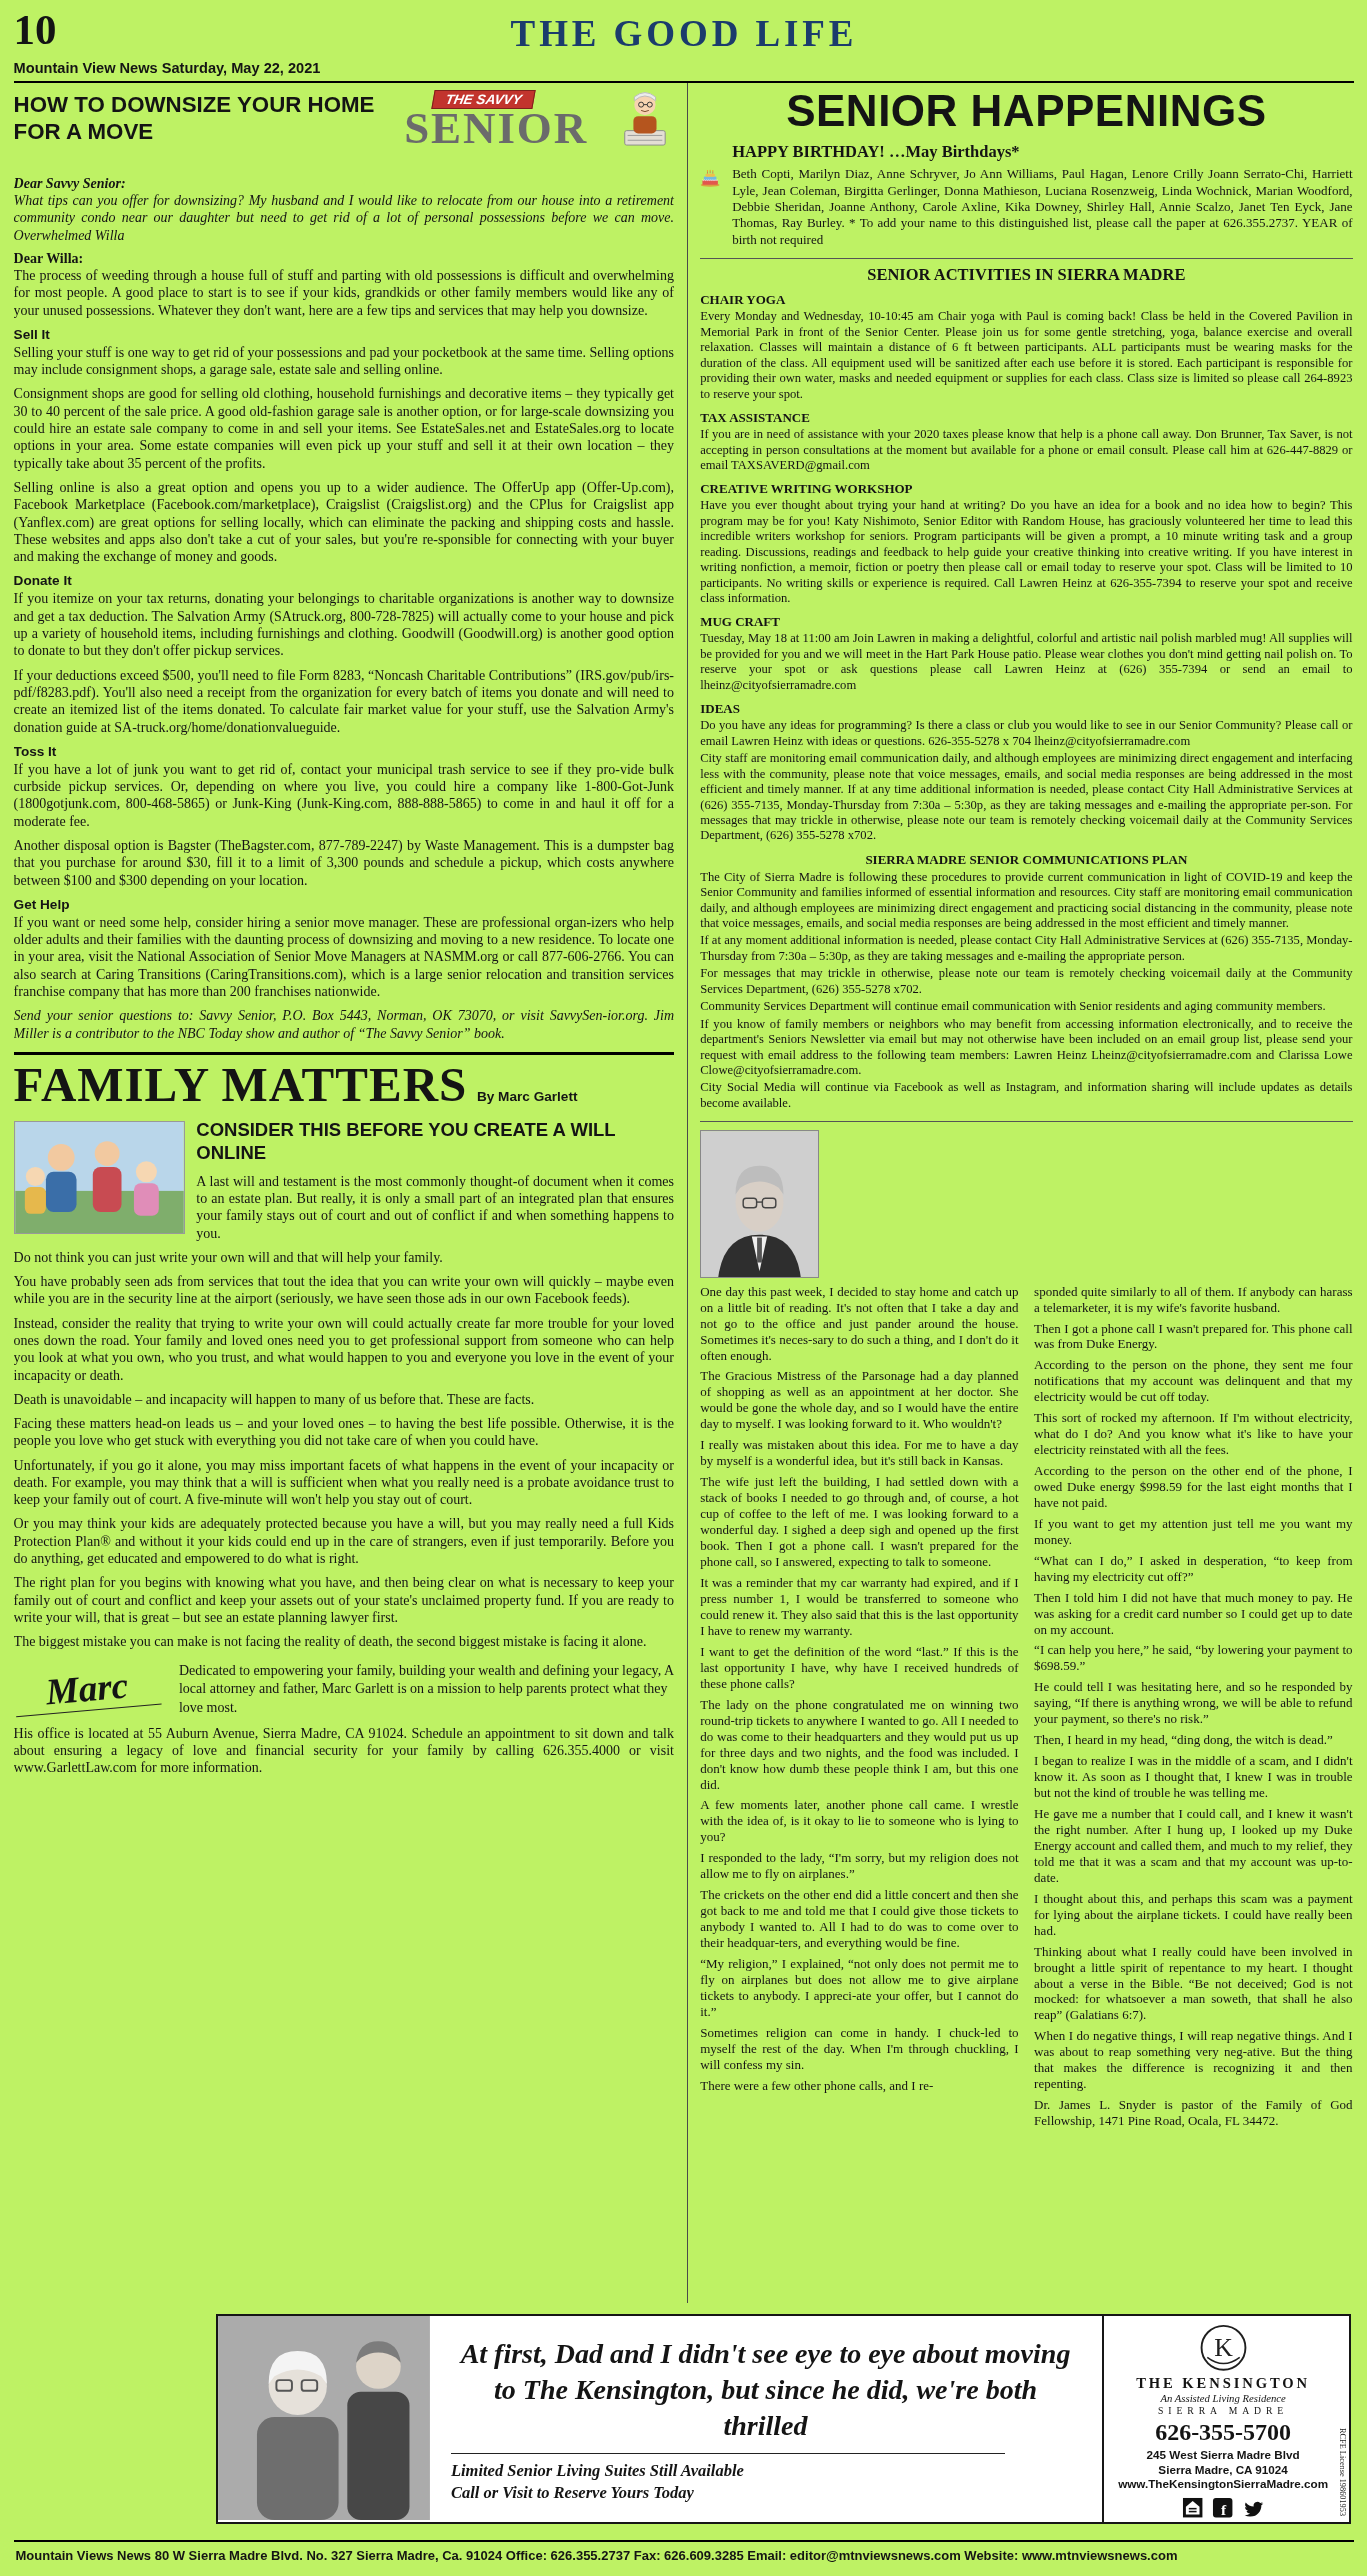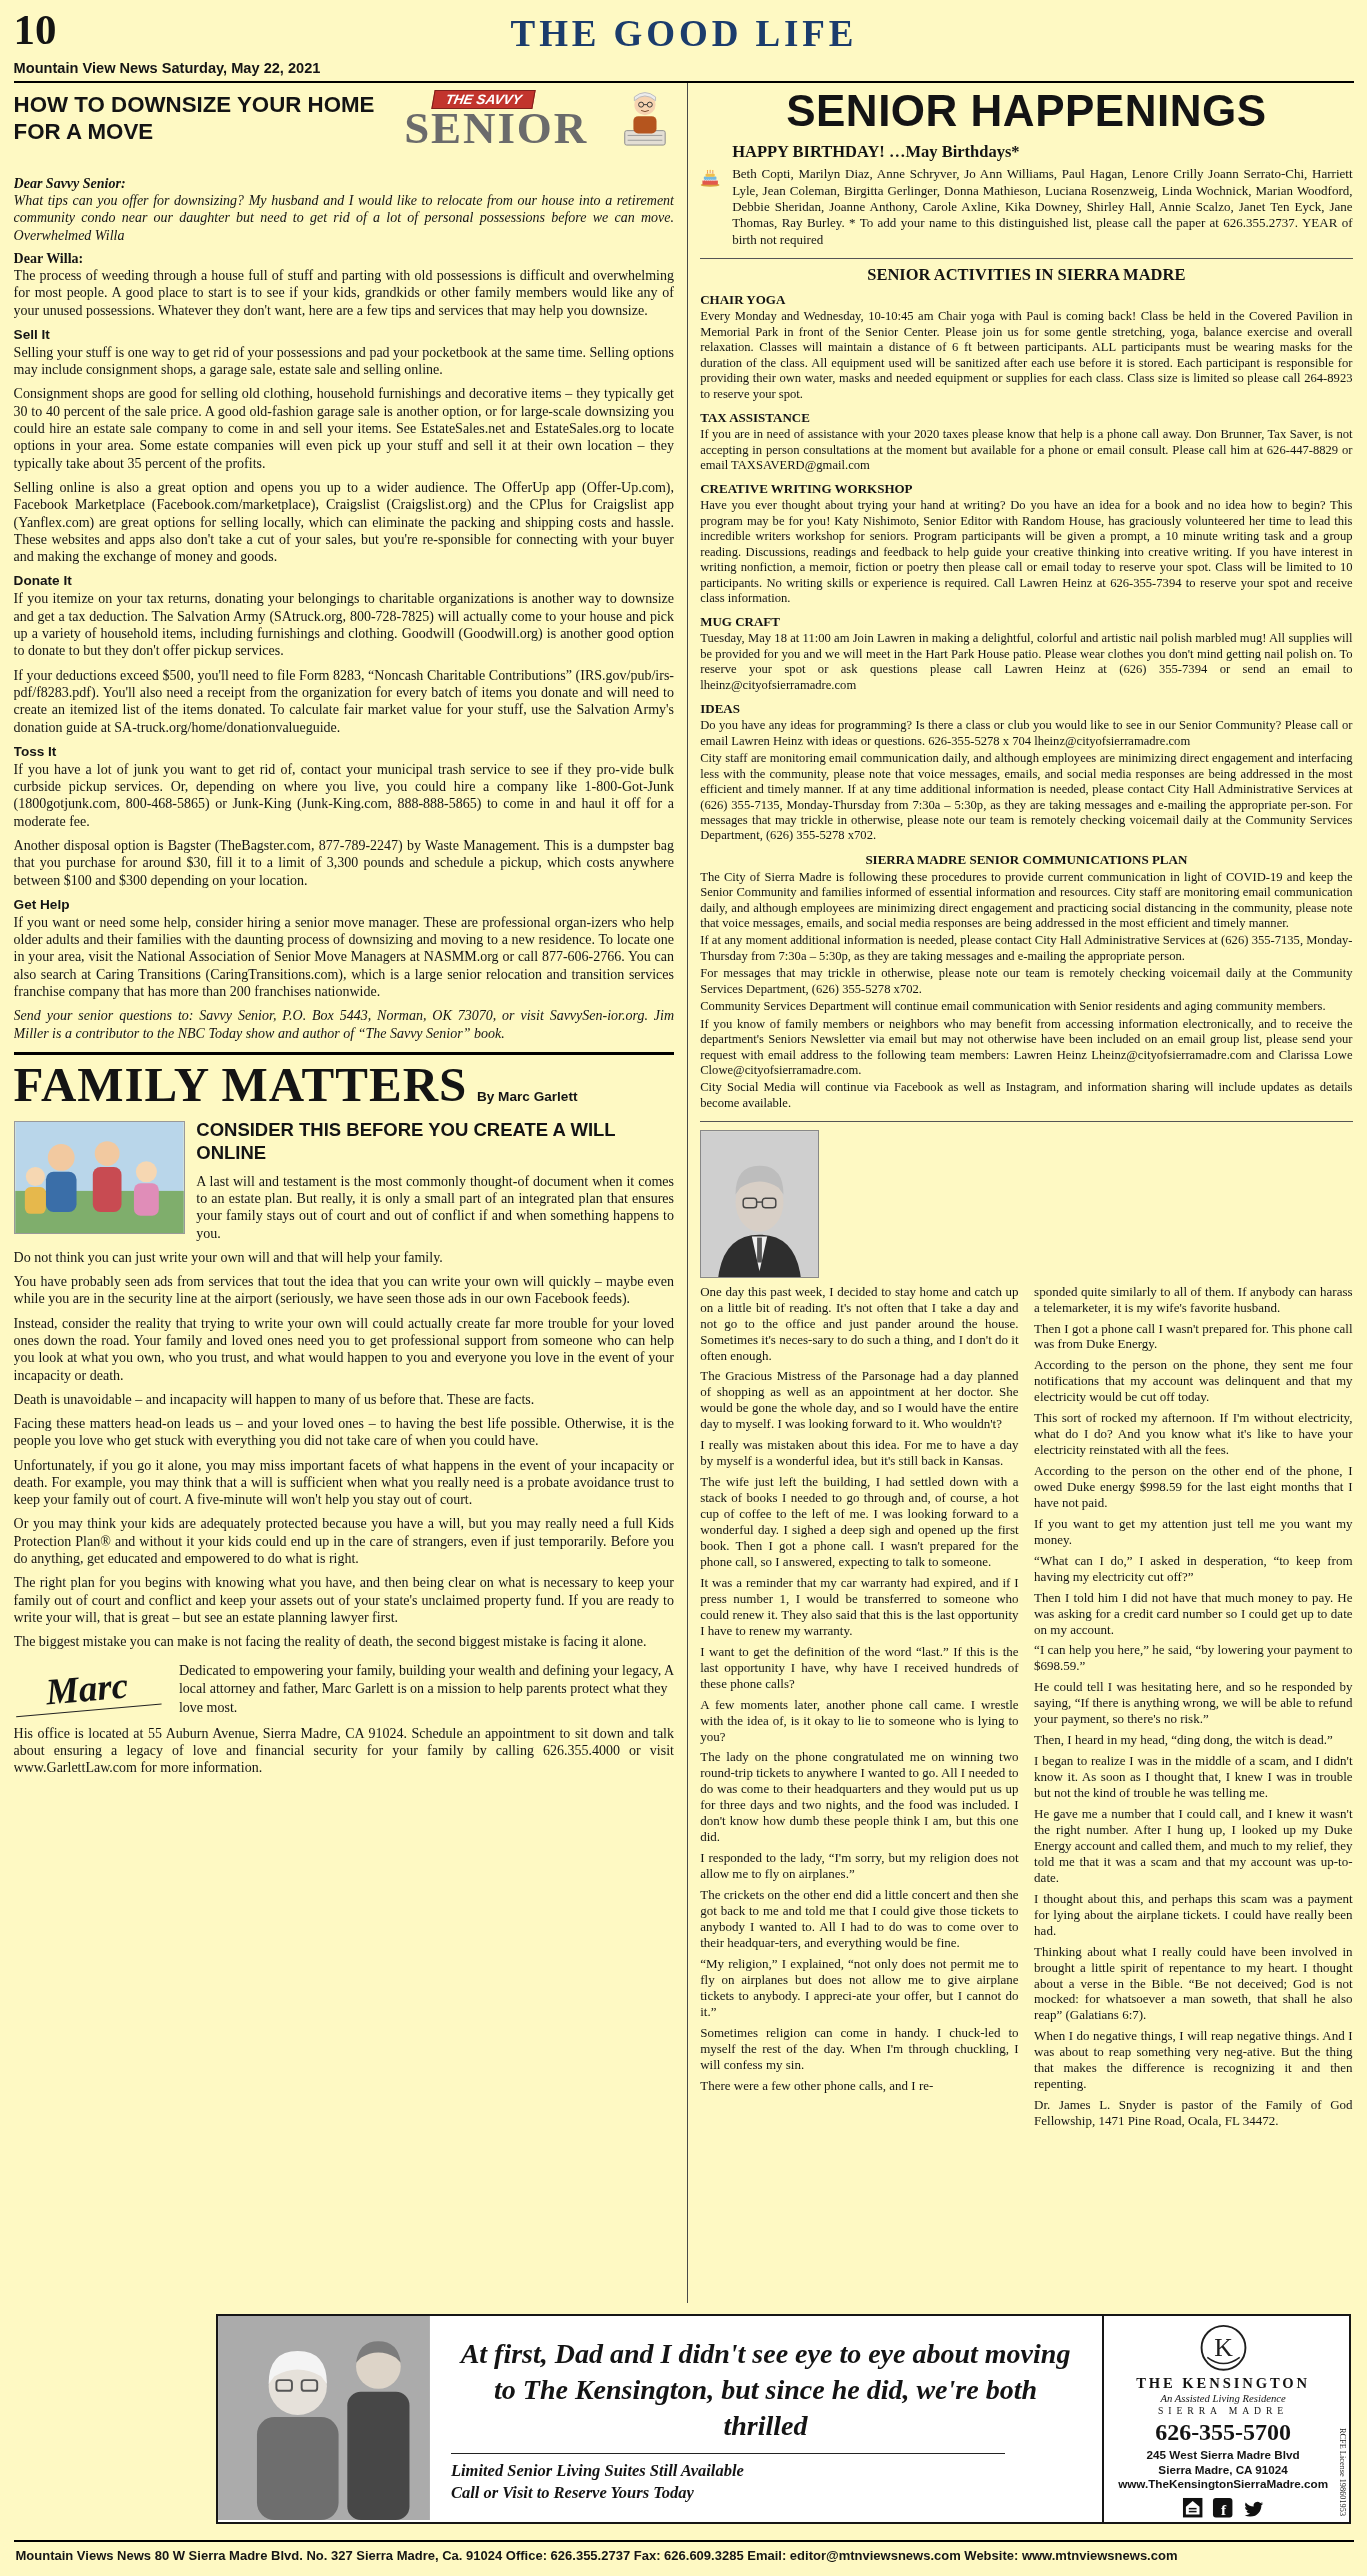--- a/index.html
+++ b/index.html
@@ -1,18 +1,18 @@
 <!DOCTYPE html>
 <html><head>
 <meta charset="utf-8">
 <style>
   * { box-sizing: border-box; }
   html,body { margin:0; padding:0; background:#e8e8e8; }
   .page {
-    width:1368px; height:2576px; margin:0 auto; background:#fef9c3;
+    width:1368px; height:2576px; margin:0 auto; background:#bef264;
     font-family:"Liberation Serif","DejaVu Serif",serif; color:#141414;
     padding:5.8px 13.6px 0; position:relative; overflow:hidden;
   }
   
   .header-top { position:relative; height:52px; }
   .page-num { font-size:43px; font-weight:bold; line-height:1.1; }
   .good-life { position:absolute; left:0; right:0; top:5.8px; text-align:center;
     font-size:37px; letter-spacing:3.9px; color:#1b3c6c; font-weight:bold; }
   .dateline { font-family:"Liberation Sans",sans-serif; font-weight:bold; font-size:14.6px;
     padding:1.9px 0 4.9px; border-bottom:2.9px solid #000; }
@@ -269,22 +269,22 @@
           </svg>
         </div>
         <div class="pastor-cols">
           <div class="pcol">
               <p class="ppara">One day this past week, I decided to stay home and catch up on a little bit of reading. It's not often that I take a day and not go to the office and just pander around the house. Sometimes it's neces-sary to do such a thing, and I don't do it often enough.</p>
               <p class="ppara">The Gracious Mistress of the Parsonage had a day planned of shopping as well as an appointment at her doctor. She would be gone the whole day, and so I would have the entire day to myself. I was looking forward to it. Who wouldn't?</p>
               <p class="ppara">I really was mistaken about this idea. For me to have a day by myself is a wonderful idea, but it's still back in Kansas.</p>
               <p class="ppara">The wife just left the building, I had settled down with a stack of books I needed to go through and, of course, a hot cup of coffee to the left of me. I was looking forward to a wonderful day. I sighed a deep sigh and opened up the first book. Then I got a phone call. I wasn't prepared for the phone call, so I answered, expecting to talk to someone.</p>
               <p class="ppara">It was a reminder that my car warranty had expired, and if I press number 1, I would be transferred to someone who could renew it. They also said that this is the last opportunity I have to renew my warranty.</p>
               <p class="ppara">I want to get the definition of the word “last.” If this is the last opportunity I have, why have I received hundreds of these phone calls?</p>
+              <p class="ppara">The lady on the phone congratulated me on winning two round-trip tickets to anywhere I wanted to go. All I needed to do was come to their headquarters and they would put us up for three days and two nights, and the food was included. I don't know how dumb these people think I am, but this one did.</p>
               <p class="ppara">A few moments later, another phone call came. I wrestle with the idea of, is it okay to lie to someone who is lying to you?</p>
-              <p class="ppara">The lady on the phone congratulated me on winning two round-trip tickets to anywhere I wanted to go. All I needed to do was come to their headquarters and they would put us up for three days and two nights, and the food was included. I don't know how dumb these people think I am, but this one did.</p>
               <p class="ppara">I responded to the lady, “I'm sorry, but my religion does not allow me to fly on airplanes.”</p>
               <p class="ppara">The crickets on the other end did a little concert and then she got back to me and told me that I could give those tickets to anybody I wanted to. All I had to do was to come over to their headquar-ters, and everything would be fine.</p>
               <p class="ppara">“My religion,” I explained, “not only does not permit me to fly on airplanes but does not allow me to give airplane tickets to anybody. I appreci-ate your offer, but I cannot do it.”</p>
               <p class="ppara">Sometimes religion can come in handy. I chuck-led to myself the rest of the day. When I'm through chuckling, I will confess my sin.</p>
               <p class="ppara">There were a few other phone calls, and I re-</p>
             </div>
           <div class="pcol">
               <p class="ppara">sponded quite similarly to all of them. If anybody can harass a telemarketer, it is my wife's favorite husband.</p>
               <p class="ppara">Then I got a phone call I wasn't prepared for. This phone call was from Duke Energy.</p>
               <p class="ppara">According to the person on the phone, they sent me four notifications that my account was delinquent and that my electricity would be cut off today.</p>

